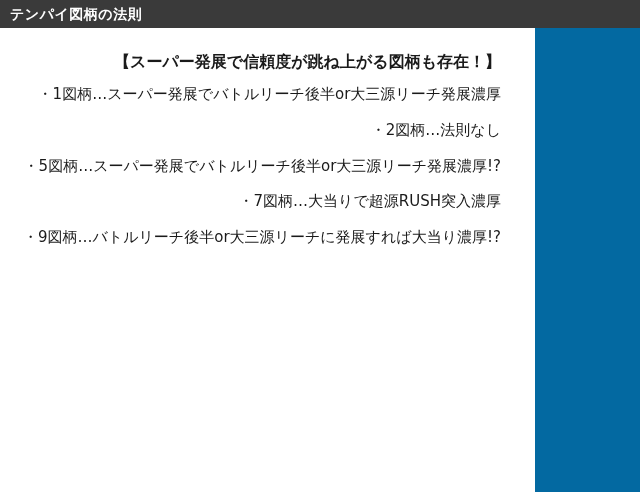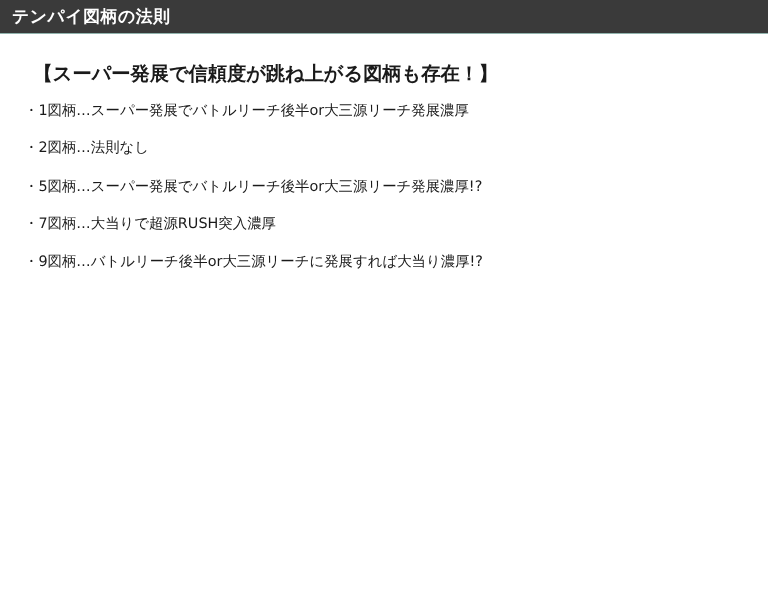--- a/index.html
+++ b/index.html
@@ -10,22 +10,23 @@
     width: 640px;
     height: 492px;
     background: #ffffff;
     font-family: "DejaVu Sans", "Liberation Sans", sans-serif;
     overflow: hidden;
   }
   .page {
     position: relative;
     width: 640px;
     height: 492px;
-    background: #5eead4;
+    background: #0369a1;
     box-sizing: border-box;
+    text-align: right;
   }
   .title-bar {
     position: absolute;
     top: 0;
     left: 0;
     width: 640px;
     height: 28px;
     background: #3a3a3a;
     display: flex;
     align-items: center;
@@ -35,40 +36,40 @@
     font-size: 14px;
     font-weight: bold;
     padding-left: 10px;
     letter-spacing: 0.5px;
     line-height: 28px;
   }
   .content {
     position: absolute;
     top: 28px;
     left: 0;
-    width: 640px;
+    width: 535px;
     height: 464px;
     background: #ffffff;
     box-sizing: border-box;
-    padding: 22px 18px 10px 18px;
+    padding: 22px 34px 10px 18px;
   }
   .heading {
     font-size: 16px;
     font-weight: bold;
     color: #1a1a1a;
     margin: 0 0 10px 10px;
     line-height: 1.5;
   }
   .list {
     margin: 0;
     padding: 0;
     list-style: none;
   }
   .list-item {
-    font-size: 12px;
+    font-size: 15px;
     color: #1a1a1a;
     line-height: 1.45;
     margin: 0 0 14px 2px;
     padding: 0;
     word-break: break-all;
   }
 </style>
 </head>
 <body>
 

